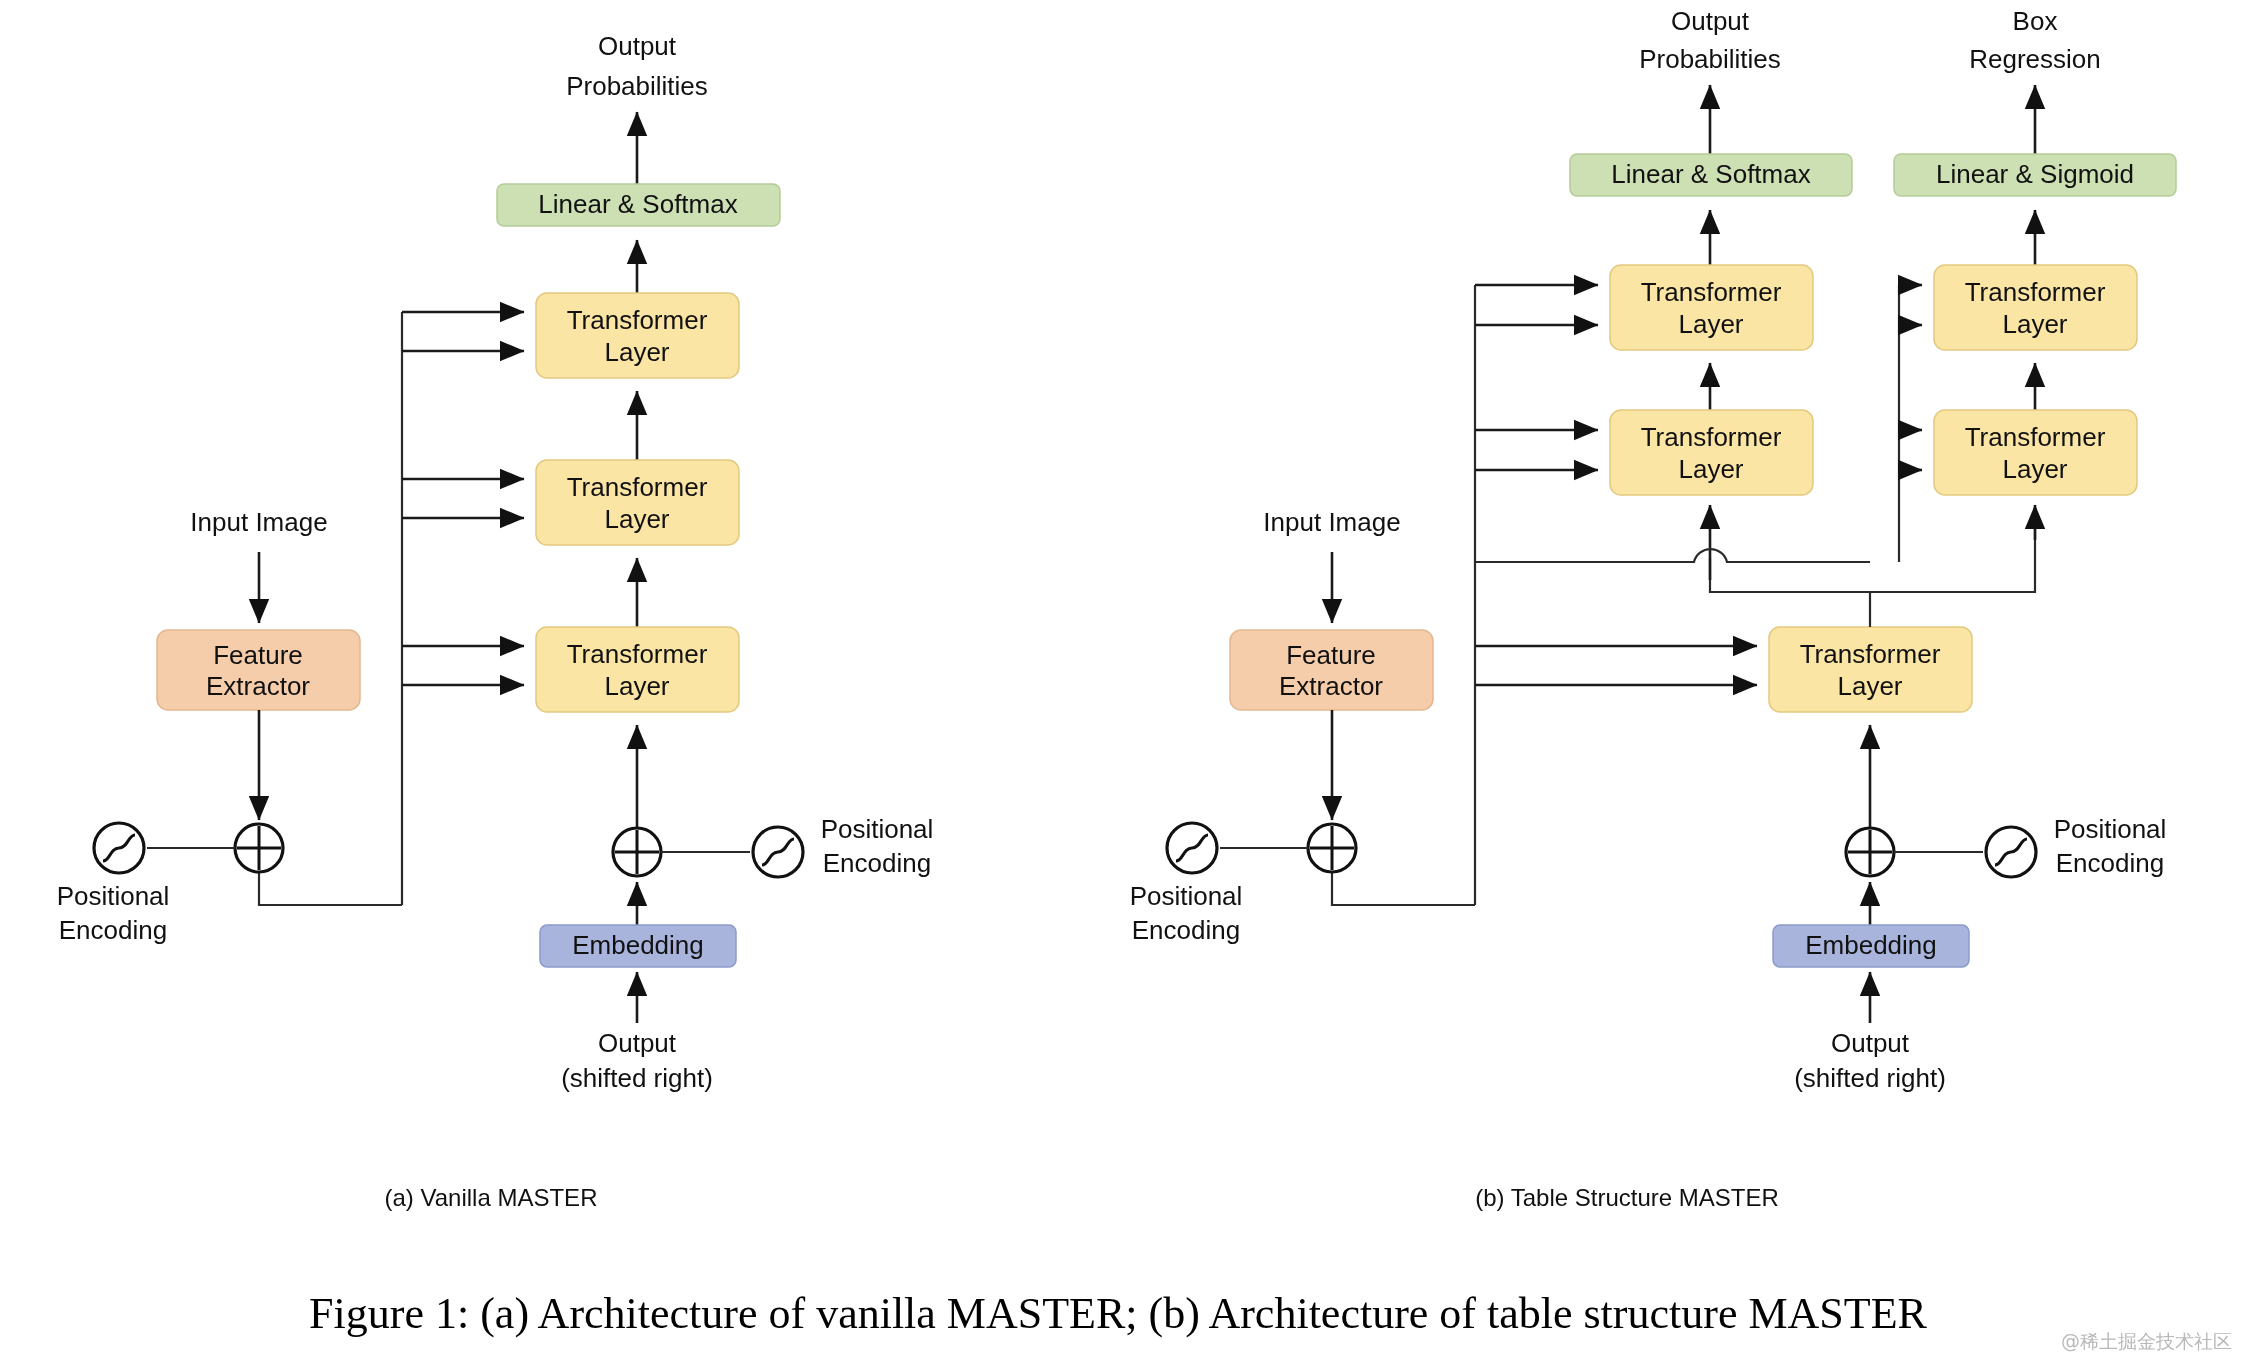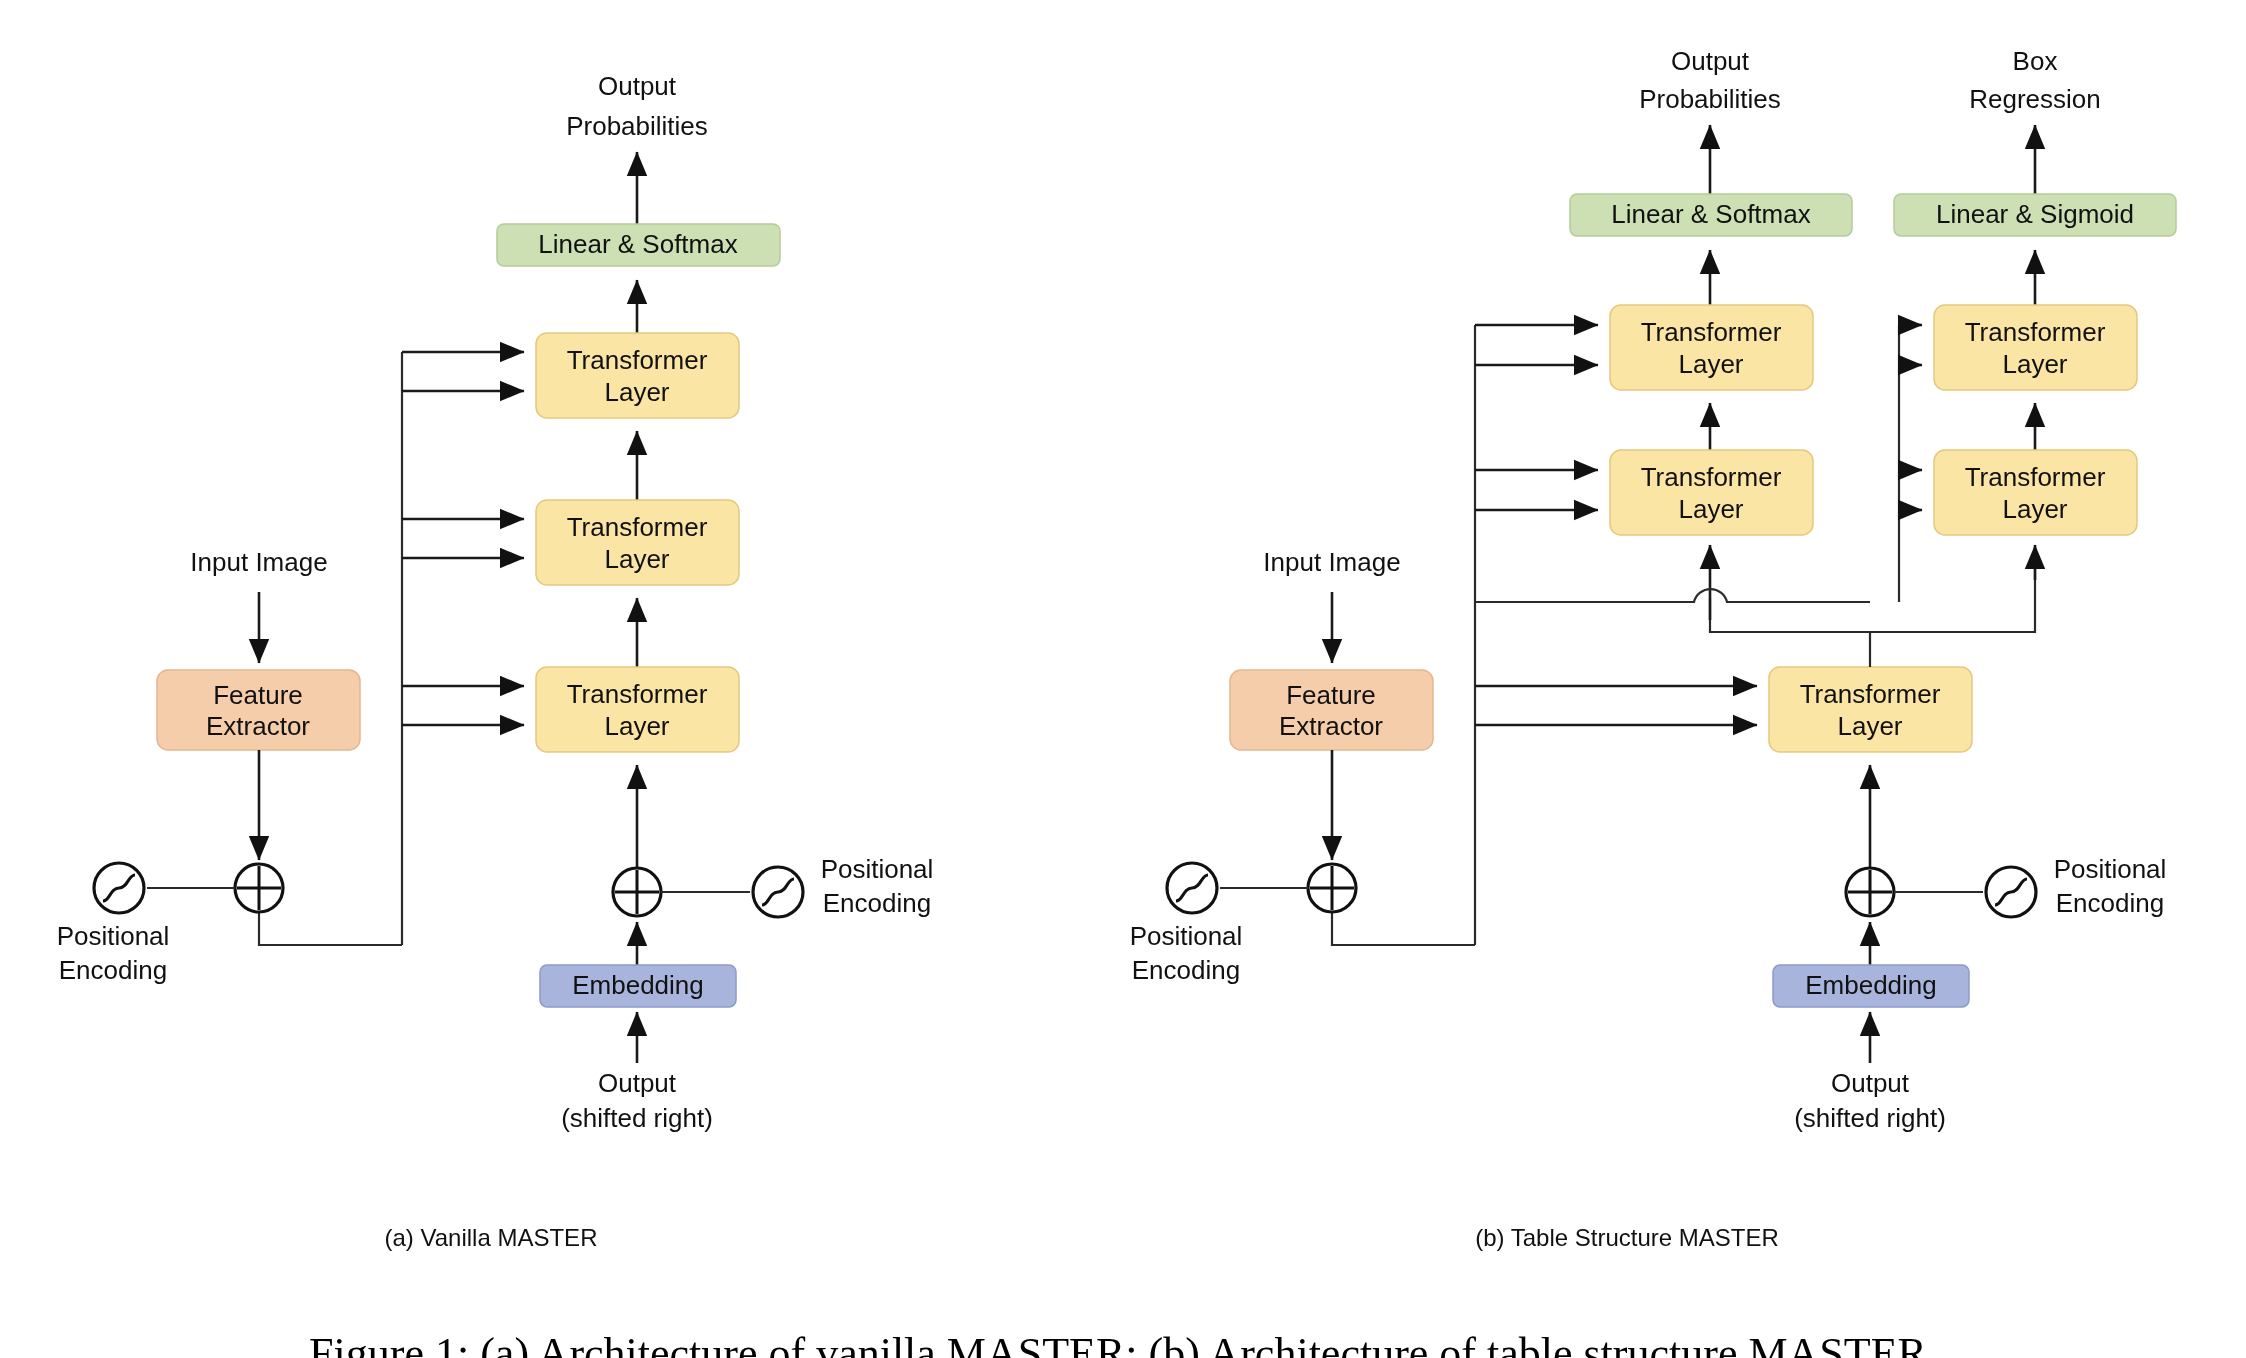--- a/index.html
+++ b/index.html
@@ -10,21 +10,20 @@
   body {
     width: 2246px;
     height: 1358px;
     font-family: "Liberation Sans", sans-serif;
     position: relative;
     overflow: hidden;
   }
   #figure-root {
     position: absolute;
     inset: 0;
-    margin-top: 40px;
   }
   svg.diagram {
     position: absolute;
     top: 0; left: 0;
     width: 2246px;
     height: 1358px;
   }
   .box-label {
     font-family: "Liberation Sans", sans-serif;
     font-size: 26px;

